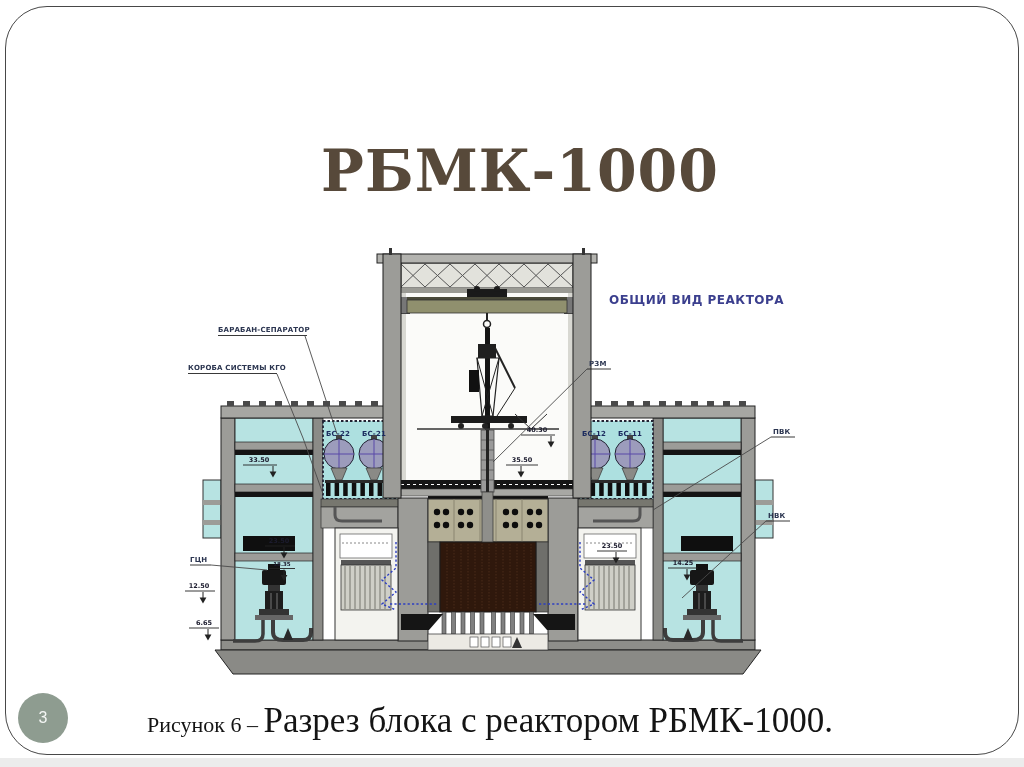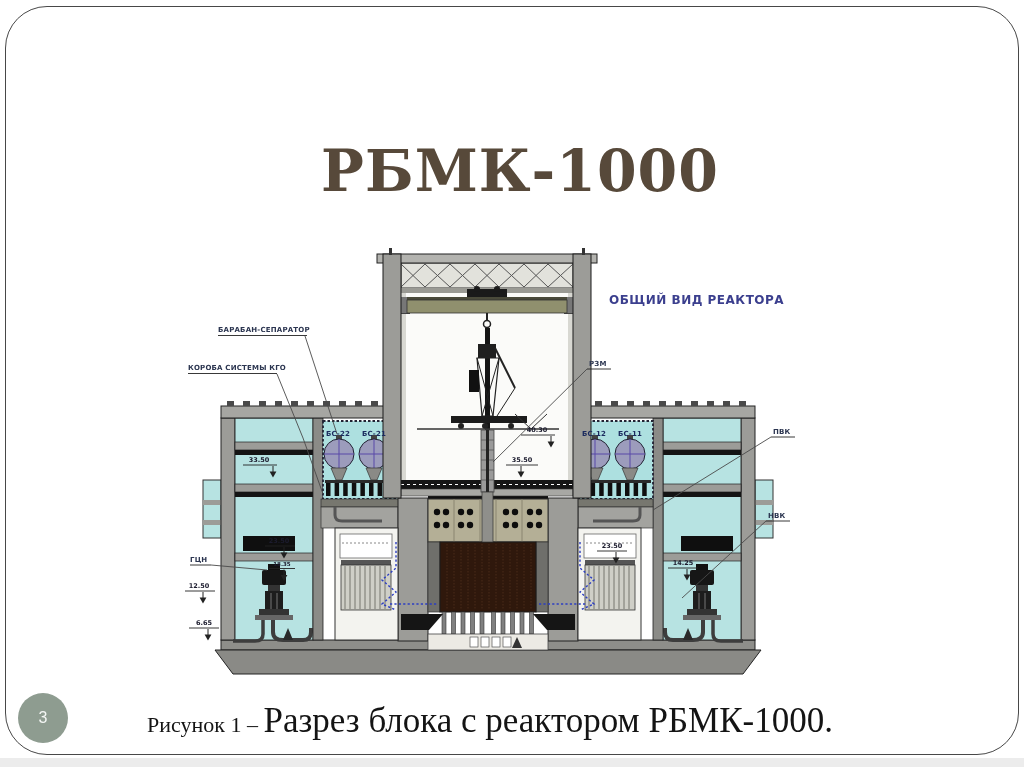--- a/index.html
+++ b/index.html
@@ -430,20 +430,20 @@
         <line class="uline" x1="412" y1="303" x2="442" y2="303"></line>
         <use href="#elarrow" transform="translate(431,304)"></use>
 
         <text class="delev" x="498" y="317" text-anchor="middle">14.25</text>
         <line class="uline" x1="483" y1="320" x2="513" y2="320"></line>
         <use href="#elarrow" transform="translate(502,321)"></use>
       </g>
     </svg>
   </div>
 
-  <p class="caption"><span class="cap-pre">Рисунок 1 – </span><span class="cap-main">Разрез блока с реактором РБМК-1000.</span></p>
+  <p class="caption"><span class="cap-pre">Рисунок 6 – </span><span class="cap-main">Разрез блока с реактором РБМК-1000.</span></p>
 
   <div class="page-badge">
     <span>3</span>
   </div>
 
   <div class="bottom-strip"></div>
 </div>
 
 </body></html>

